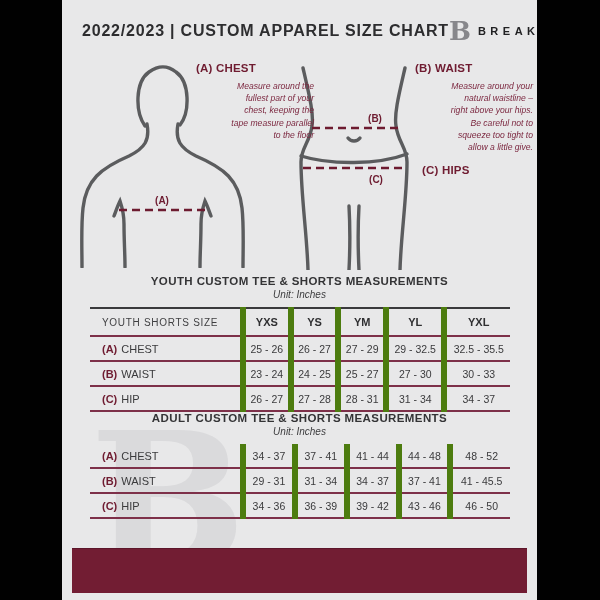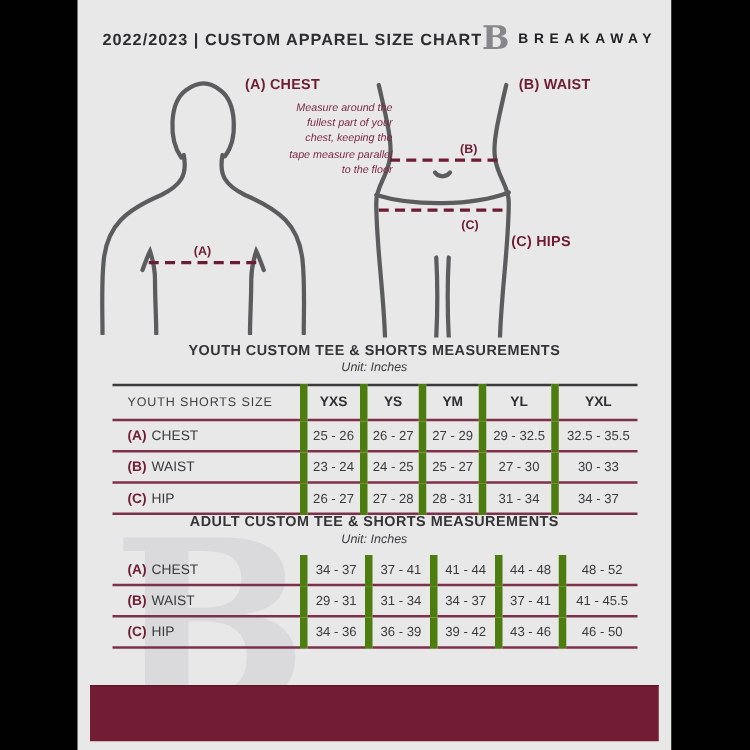--- a/index.html
+++ b/index.html
@@ -3,21 +3,21 @@
 <meta charset="utf-8">
 <style>
   html,body{margin:0;padding:0;}
   body{width:600px;height:600px;background:#010101;position:relative;overflow:hidden;
        font-family:"Liberation Sans",sans-serif;}
   .page{position:absolute;left:62px;top:0;width:475px;height:600px;background:#e8e8e9;overflow:hidden;}
 
   
   .hdr{position:absolute;left:0;top:14px;width:475px;height:34px;display:flex;align-items:center;
        justify-content:space-between;padding:0 20px;box-sizing:border-box;}
-  .hdr-title{font-weight:bold;font-size:13px;letter-spacing:.8px;color:#2d2d2f;white-space:nowrap;text-align:right;}
+  .hdr-title{font-weight:bold;font-size:16px;letter-spacing:.8px;color:#2d2d2f;white-space:nowrap;text-align:right;}
   .brand{display:flex;align-items:center;gap:7px;}
   .brand-name{font-weight:bold;font-size:11px;letter-spacing:4.5px;color:#212123;}
   .logo-b{font-family:"DejaVu Serif",serif;font-weight:bold;font-size:26px;color:#87878b;line-height:1;}
 
   
   .fig{position:absolute;}
   .fig svg{display:block;}
 
   
   .instr{position:absolute;width:118px;}
@@ -93,23 +93,29 @@
     <h3>(A) CHEST</h3>
     <p>Measure around the
 fullest part of your
 chest, keeping the
 tape measure parallel
 to the floor</p>
   </div>
 
   <div class="instr" style="left:353px;top:62px;">
     <h3>(B) WAIST</h3>
+    <p>Measure around your
+natural waistline –
+right above your hips.
+Be careful not to
+squeeze too tight to
+allow a little give.</p>
   </div>
 
-  <div class="instr" style="left:347px;top:164px;margin-top:24px;">
+  <div class="instr" style="left:360px;top:164px;">
     <h3>(C) HIPS</h3>
   </div>
 
   <div class="wm">B</div>
 
   <div class="tblock" style="top:275px;">
     <div class="tbl-title">YOUTH CUSTOM TEE &amp; SHORTS MEASUREMENTS</div>
     <div class="tbl-unit">Unit: Inches</div>
     <table>
       <tbody>

